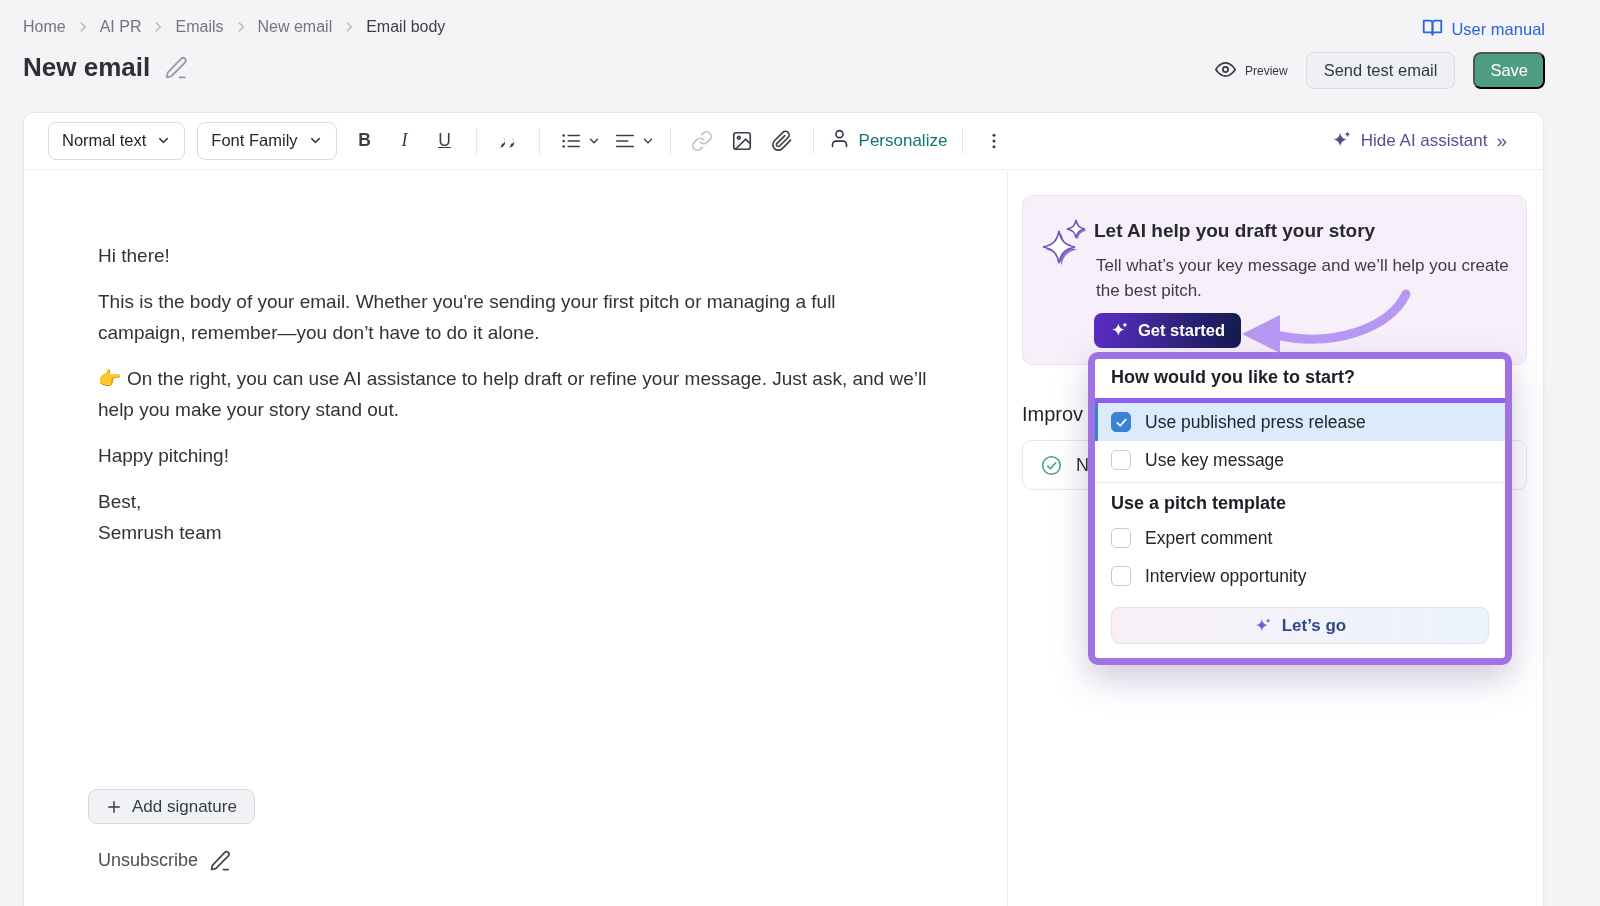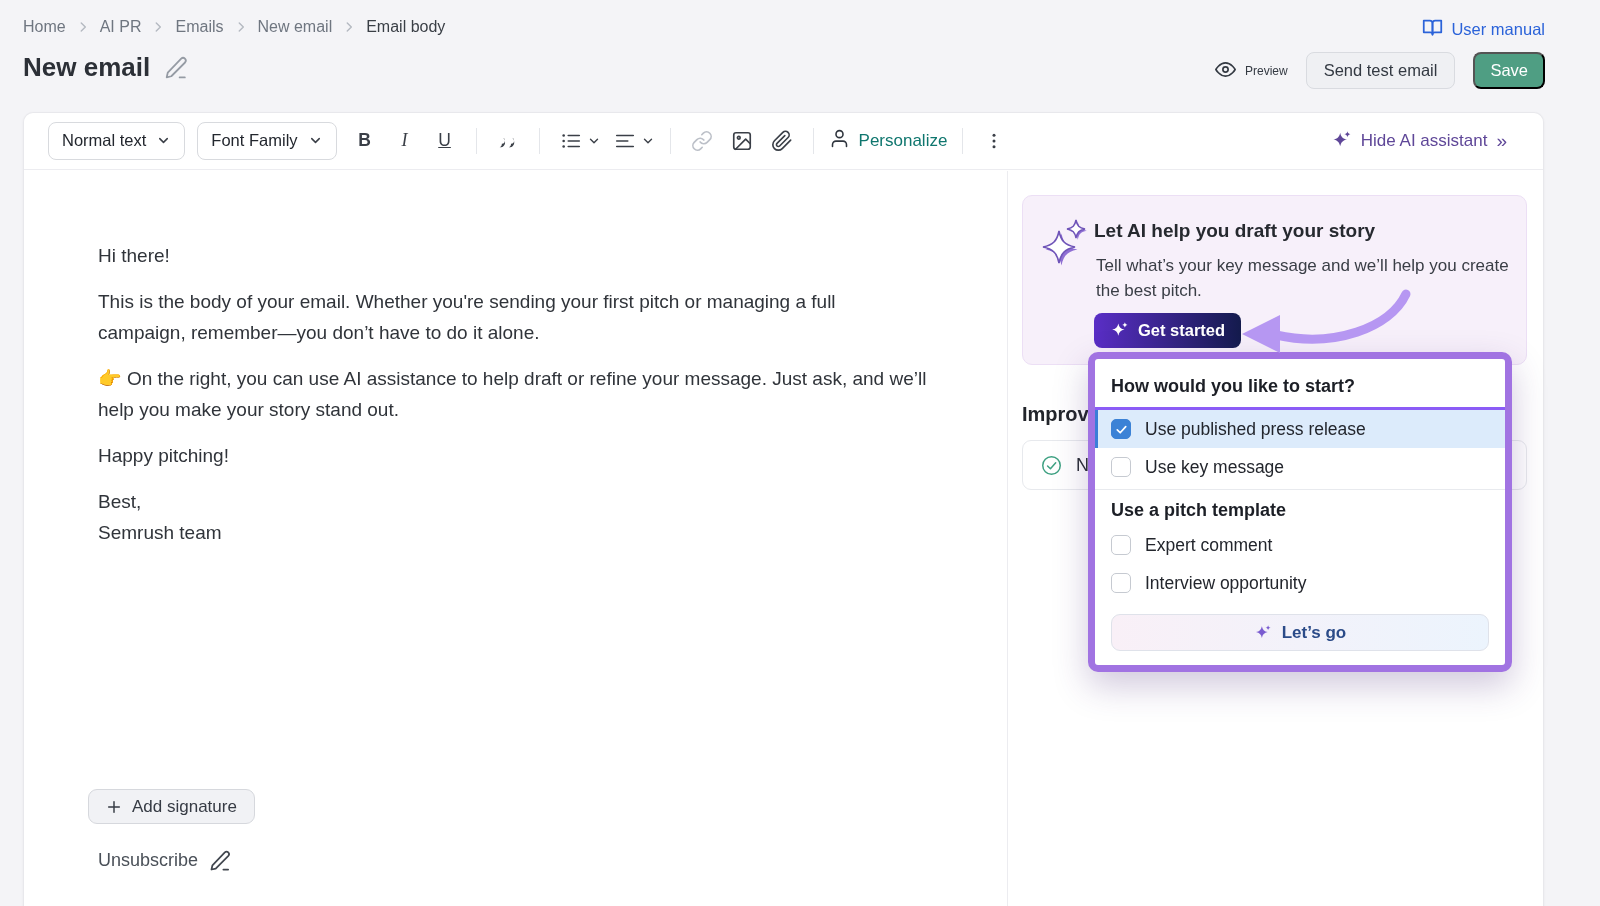--- a/index.html
+++ b/index.html
@@ -56,27 +56,27 @@
   .add-signature svg { stroke:#363b44; display:block; }
   .unsubscribe { left:98px; top:849px; display:flex; align-items:center; gap:11px; font-size:18px; color:#4a5058; cursor:pointer; }
   .unsubscribe svg { stroke:#41464e; display:block; }
 
   
   .ai-card { left:1022px; top:195px; width:505px; height:170px; background:#f7f0fa; border:1px solid #ecdff5; border-radius:10px; z-index:2; }
   .ai-sparkles { position:absolute; left:13px; top:20px; }
   .ai-title { position:absolute; left:71px; top:24px; font-size:19px; font-weight:700; color:#26292f; }
   .ai-desc { position:absolute; left:73px; top:57px; width:420px; font-size:17px; line-height:25px; color:#3a3e46; }
   .get-started { position:absolute; left:71px; top:117px; height:35px; display:flex; align-items:center; gap:9px; padding:0 16px; border-radius:8px; background:linear-gradient(90deg,#5a2ec6,#141b4d); color:#fff; font-size:16.5px; font-weight:700; cursor:pointer; }
-  .improve-heading { left:1022px; top:403px; font-size:20px; font-weight:700; color:#22252b; z-index:2; white-space:nowrap; }
+  .improve-heading { left:1022px; top:403px; font-size:20px; font-weight:400; color:#22252b; z-index:2; white-space:nowrap; }
   .suggestion-card { left:1022px; top:440px; width:505px; height:50px; background:#fff; border:1px solid #e7e9ed; border-radius:9px; display:flex; align-items:center; gap:14px; padding:0 18px; z-index:2; font-size:18px; color:#282c33; }
   .suggestion-card svg { stroke:#3ea182; fill:none; stroke-width:1.7; stroke-linecap:round; stroke-linejoin:round; display:block; }
 
   
   .popup { left:1088px; top:352px; width:424px; background:#fff; border:7px solid #a173e2; border-radius:10px; box-shadow:0 14px 34px rgba(70,40,120,.25); z-index:7; }
-  .popup-header { font-size:18px; font-weight:700; color:#1c1f26; padding:17px 16px 10px; border-bottom:3px solid #8b5cf6; }
+  .popup-header { font-size:18px; font-weight:700; color:#1c1f26; padding:8px 16px 10px; border-bottom:5px solid #8b5cf6; }
   .popup-row { display:flex; align-items:center; gap:14px; height:38px; padding:0 16px; font-size:17.5px; color:#23262d; cursor:pointer; }
   .popup-row.selected { background:#dcebfb; border-left:3px solid #3b7dd8; padding-left:13px; }
   .popup-section { font-size:18px; font-weight:700; color:#1c1f26; padding:10px 16px 5px; border-top:1px solid #e8eaee; margin-top:3px; }
   .checkbox { width:20px; height:20px; border:1.5px solid #c6cad1; border-radius:5px; background:#fff; display:flex; align-items:center; justify-content:center; flex:0 0 auto; cursor:pointer; }
   .checkbox svg { display:none; stroke:#fff; fill:none; stroke-width:2.6; stroke-linecap:round; stroke-linejoin:round; }
   .checkbox.checked { background:#3b82d6; border-color:#3b82d6; }
   .checkbox.checked svg { display:block; }
   .lets-go { margin:12px 16px 14px; height:37px; border:1px solid #dfe2ea; border-radius:9px; background:linear-gradient(90deg,#f9f0f7,#ecf4fd); display:flex; align-items:center; justify-content:center; gap:10px; font-size:17px; font-weight:700; color:#2b4b88; cursor:pointer; }
   .lets-go .spark { color:#7a5cd0; }
 

